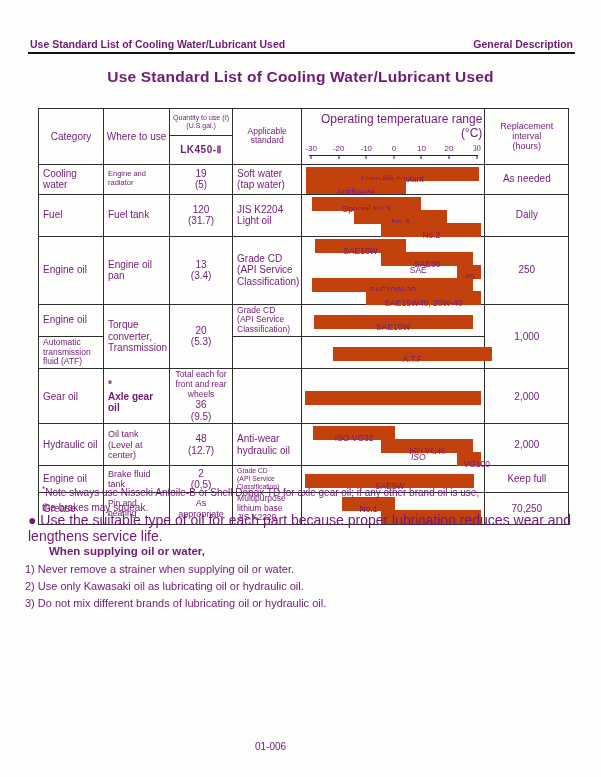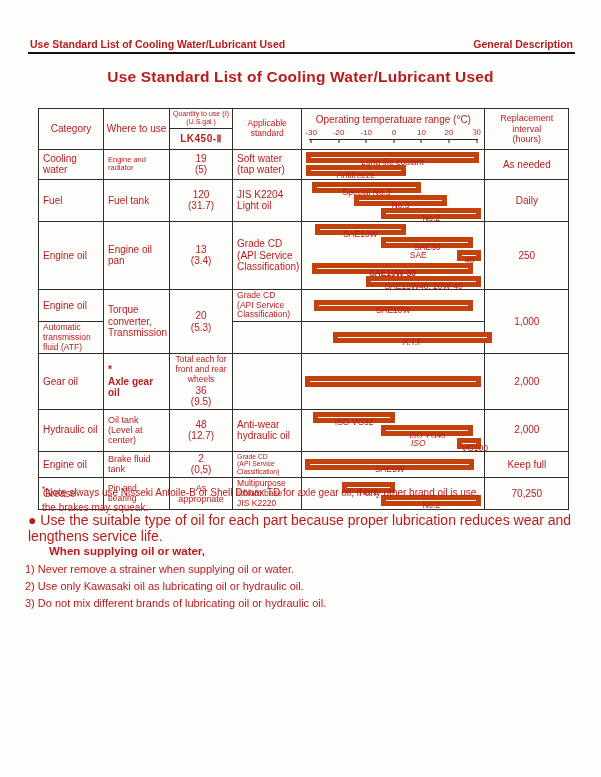--- a/index.html
+++ b/index.html
@@ -1,48 +1,48 @@
 <!DOCTYPE html>
 <html><head>
 <meta charset="utf-8">
 <style>
   html,body{margin:0;padding:0;background:#e9e9e7;}
   .page{position:relative;width:601px;height:777px;margin:0 auto;background:#fdfdfc;
-        font-family:"Liberation Sans",sans-serif;color:#b91c1c;overflow:hidden;}
+        font-family:"Liberation Sans",sans-serif;color:#701a75;overflow:hidden;}
   
   .run-hdr{position:absolute;top:38px;left:30px;right:28px;display:flex;
            justify-content:space-between;font-size:10.5px;font-weight:bold;}
   .hdr-rule{position:absolute;top:52px;left:28px;right:26px;border-top:2px solid #111;}
   .page-title{position:absolute;top:68px;left:0;width:100%;text-align:center;
               font-size:15.5px;font-weight:bold;letter-spacing:.2px;}
   
   table.lub{position:absolute;top:108px;left:38px;border-collapse:collapse;table-layout:fixed;}
   table.lub td{border:1px solid #2e2e2e;font-size:10px;line-height:1.15;
                padding:1px 2px;text-align:center;vertical-align:middle;background:#fdfdfc;}
   .pre{white-space:pre-line;}
   .left{text-align:left !important;padding-left:4px !important;}
   .sm{font-size:8.5px !important;}
   .sm9{font-size:9px !important;}
   .tiny{font-size:7.5px !important;}
   .xs{font-size:7px;line-height:1.2;}
   .model{font-size:11.5px;font-weight:bold;letter-spacing:.5px;}
   .bold{font-weight:bold;}
   
   td.temp-hdr{padding:0;vertical-align:top;}
-  .temp-title{font-size:10px;text-align:center;padding-top:3px;}
+  .temp-title{font-size:12px;text-align:right;padding-top:3px;}
   .temp-scale{position:relative;height:20px;margin-top:2px;}
   .temp-scale::after{content:"";position:absolute;left:2.5%;right:2.5%;top:12px;border-top:1px solid #222;}
   .tick-label{position:absolute;top:1px;transform:translateX(-50%);font-size:8px;white-space:nowrap;}
   .tick-mark{position:absolute;top:12px;width:1px;height:4px;background:#222;transform:translateX(-50%);z-index:1;}
   
   td.temp{padding:0 1px;}
   .bar-line{position:relative;height:13px;}
   .bar{position:absolute;top:1px;height:11px;line-height:10.5px;font-size:8.5px;
        text-align:center;white-space:nowrap;overflow:visible;box-sizing:border-box;}
-  .bar-box{border:5px solid #c2410c;background:#fdfdfc;}
+  .bar-box{border:7px solid #c2410c;background:#fdfdfc;}
   .bar-text{border:none;}
   
   .footnote{position:absolute;top:483px;left:42px;width:535px;font-size:10px;line-height:1.45;}
   .footnote .pre{display:inline;white-space:pre-line;}
   .bullet-line{position:absolute;top:512px;left:28px;width:560px;font-size:14px;}
   .supply-hdr{position:absolute;top:545px;left:25px;font-size:11.5px;font-weight:bold;margin-left:24px;}
   .supply-list{position:absolute;top:561px;left:25px;width:560px;font-size:11px;line-height:1.55;}
   .page-num{position:absolute;top:741px;left:38px;width:465px;text-align:center;font-size:10px;}
 </style>
 </head>
@@ -156,21 +156,21 @@
               <div class="bar bar-box" style="left: 6%; width: 51%;">SAE10W</div>
             </div>
             <div class="bar-line">
               <div class="bar bar-box" style="left: 43%; width: 52%;">SAE30</div>
             </div>
             <div class="bar-line">
               <div class="bar bar-text" style="left: 45%; width: 38%;">SAE</div>
               <div class="bar bar-box" style="left: 86%; width: 13.5%;">40</div>
             </div>
             <div class="bar-line">
-              <div class="bar bar-box" style="left: 4.5%; width: 90%; font-weight: bold;">SAE10W-30</div>
+              <div class="bar bar-box" style="left: 4.5%; width: 90%;">SAE10W-30</div>
             </div>
             <div class="bar-line">
               <div class="bar bar-box" style="left: 34.5%; width: 65%;">SAE15W40, 20W-40</div>
             </div>
           </td>
       <td>250</td>
     </tr>
 
     <tr style="height:27px">
       <td class="left">Engine oil</td>
@@ -292,14 +292,15 @@
   </div>
 
   <div class="supply-hdr">When supplying oil or water,</div>
 
   <div class="supply-list">
     <div>1) Never remove a strainer when supplying oil or water.</div>
     <div>2) Use only Kawasaki oil as lubricating oil or hydraulic oil.</div>
     <div>3) Do not mix different brands of lubricating oil or hydraulic oil.</div>
   </div>
 
+  <div class="page-num">01-006</div>
 
 </div>
 
 </body></html>

